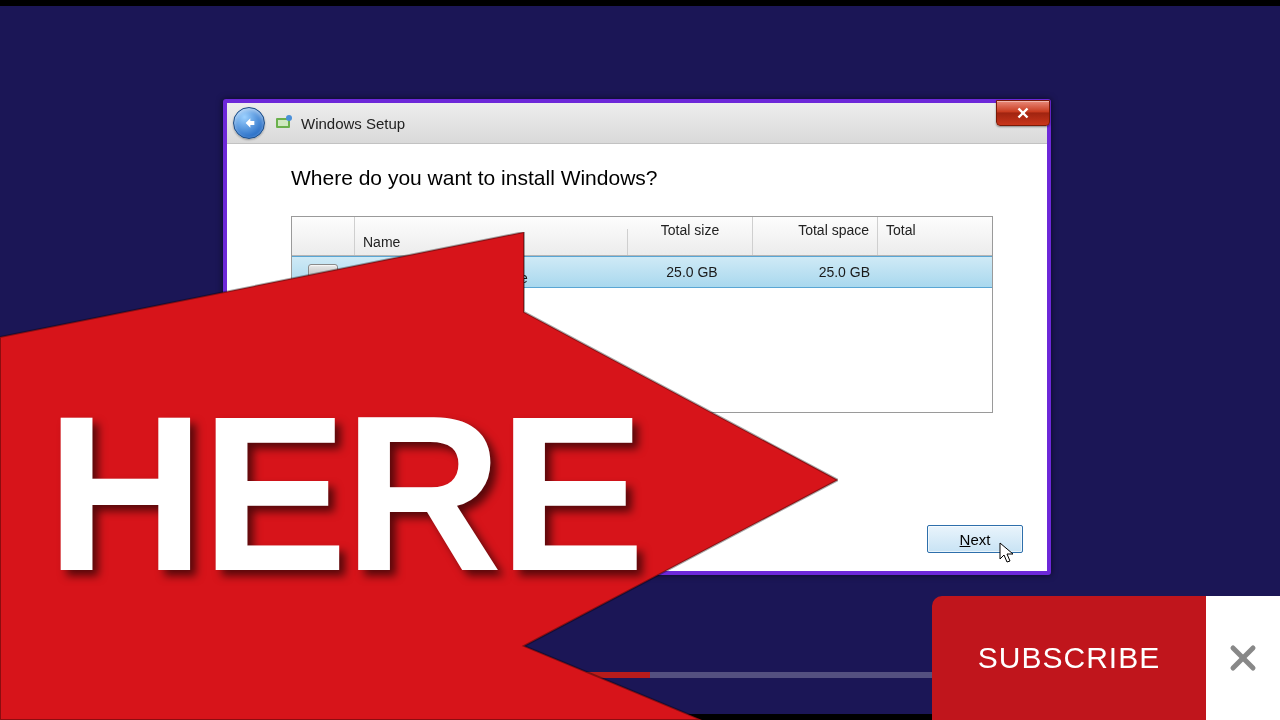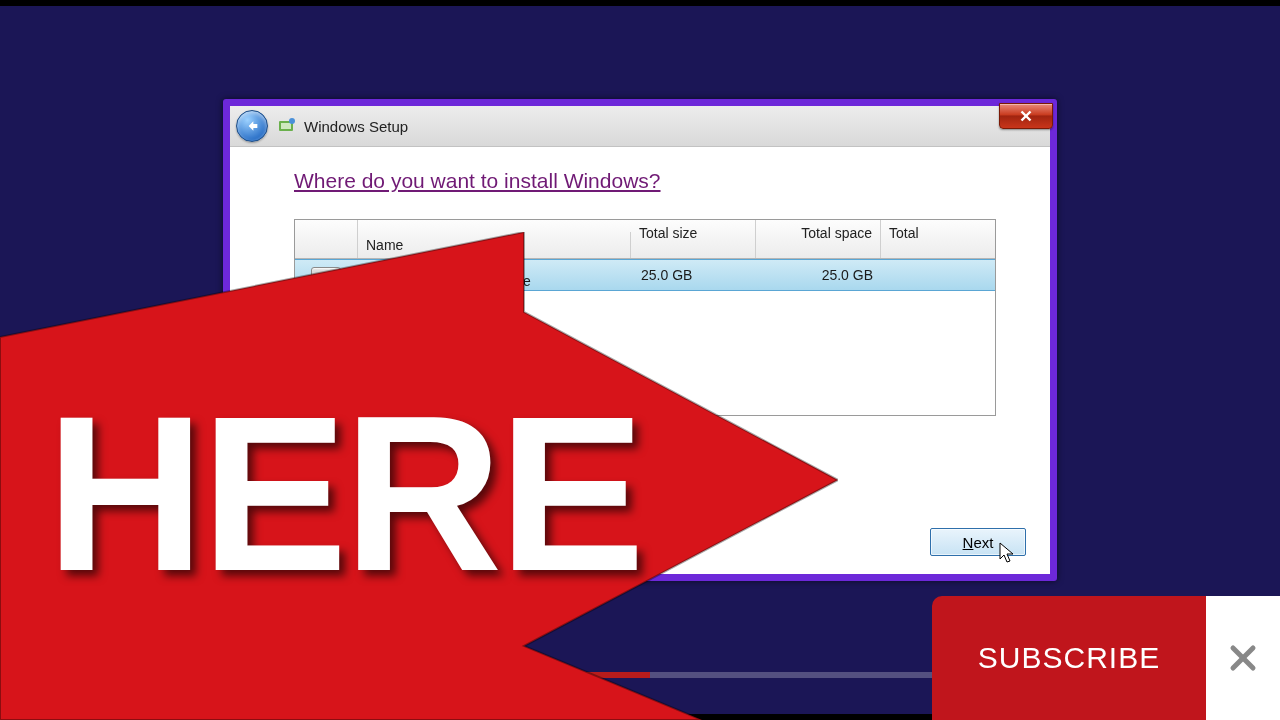--- a/index.html
+++ b/index.html
@@ -26,21 +26,21 @@
   .letterbox-bottom { bottom: 0; }
 
   
   .window {
     position: absolute;
     left: 223px;
     top: 99px;
     width: 820px;
     height: 468px;
     background: #fff;
-    border: 7px solid #6d28d9;
+    border: 4px solid #6d28d9;
     box-shadow: 0 0 6px rgba(0,0,0,0.6);
     border-radius: 3px;
   }
   .titlebar {
     height: 40px;
     background: linear-gradient(#ededed, #d9d9d9);
     border-bottom: 1px solid #c2c2c2;
     display: flex;
     align-items: center;
     padding: 0 6px;
@@ -79,24 +79,23 @@
     display: flex;
     align-items: center;
     justify-content: center;
   }
   .close-btn svg { width: 12px; height: 12px; stroke: #fff; stroke-width: 2.4; }
 
   .content {
     padding: 22px 40px 10px 40px;
   }
   .question {
-    color: #701a75;
+    color: #000000;
     font-size: 21px;
     margin: 0 0 26px 24px;
-    text-decoration: underline;
   }
 
   .partition-table {
     margin-left: 24px;
     width: 700px;
     border: 1px solid #9a9a9a;
     background: #fff;
   }
   .pt-header {
     display: flex;
@@ -105,21 +104,21 @@
     font-size: 14px;
     color: #222;
   }
   .pt-header > div {
     padding: 5px 8px;
     border-right: 1px solid #cfcfcf;
   }
   .pt-header > div:last-child { border-right: none; }
   .col-icon  { width: 46px; }
   .col-name  { flex: 1; margin-top: 12px; }
-  .col-total { width: 108px; text-align: left; }
+  .col-total { width: 108px; text-align: center; }
   .col-free  { width: 108px; text-align: right; }
   .col-type  { width: 98px; }
 
   .pt-body {
     height: 156px;
   }
   .pt-row {
     display: flex;
     align-items: center;
     background: linear-gradient(#cfeaf6, #a9d8ee);

